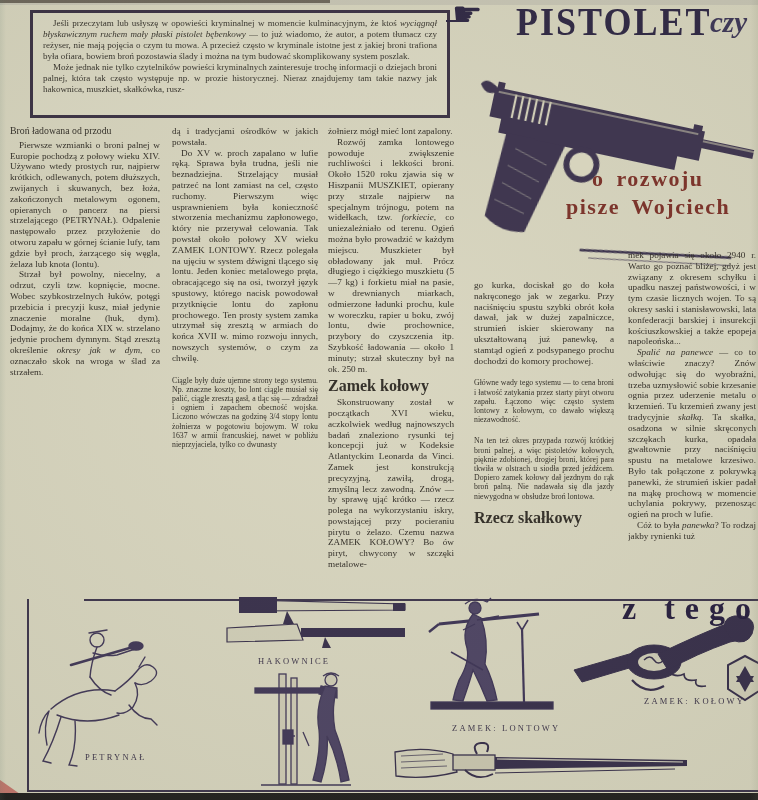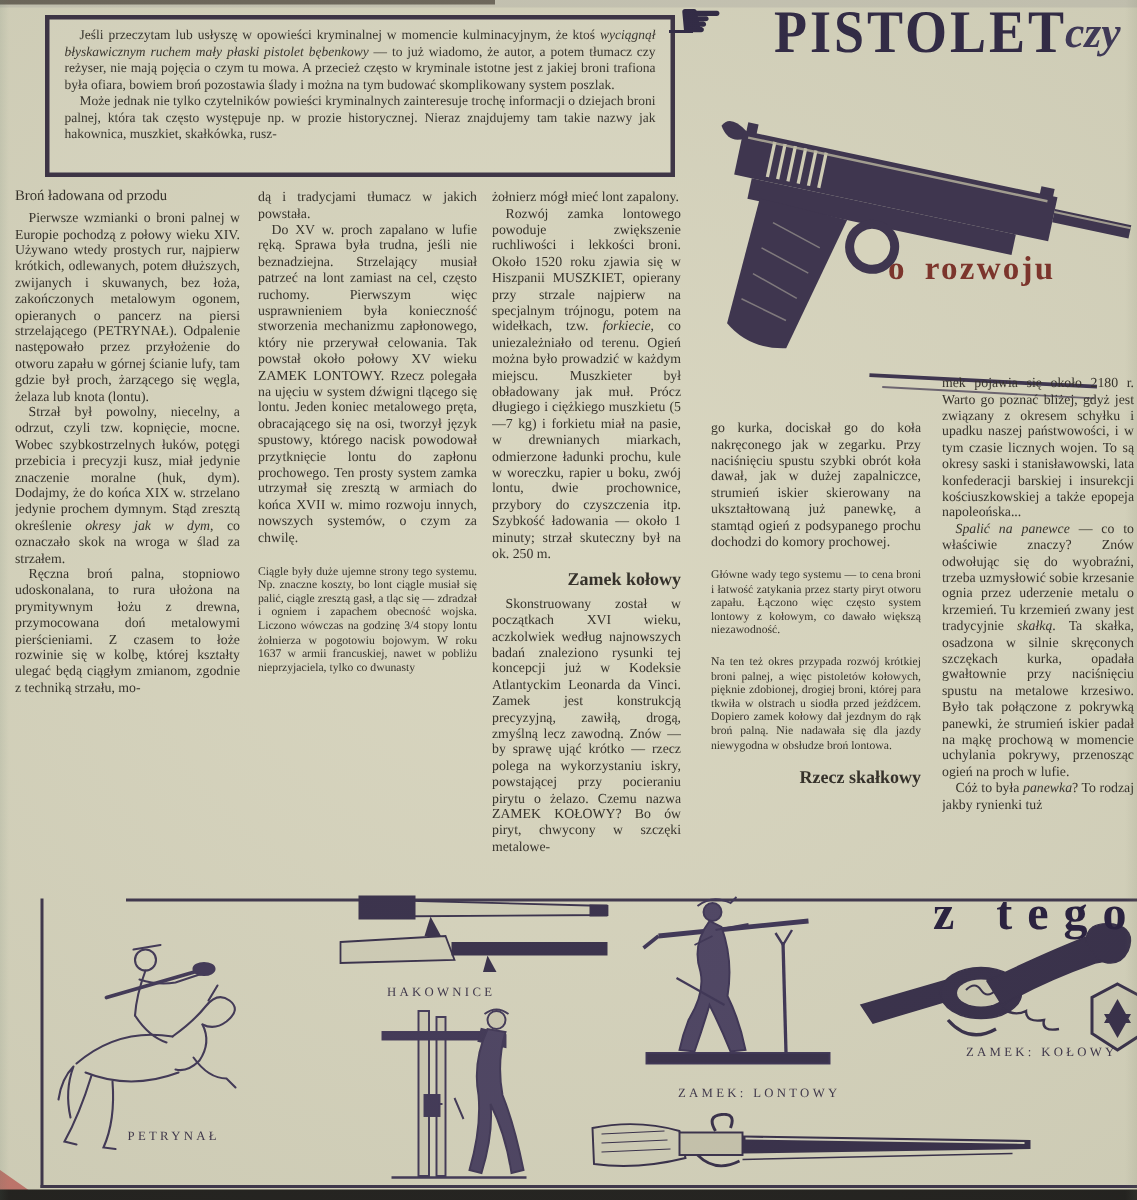--- a/index.html
+++ b/index.html
@@ -51,21 +51,21 @@
     top:126px; font-size:9.2px; line-height:10.8px; text-align:justify;
     color:#36322b; overflow:hidden; height:472px; z-index:2;
   }
   #col1{left:10px; width:150px;}
   #col2{left:172px; width:146px;}
   #col3{left:328px; width:126px;}
   #col4{left:474px; width:140px; top:280px; height:318px;}
   #col5{left:628px; width:128px; top:250px; height:348px;}
   .blk{margin:0;}
   .blk-h{font-weight:normal; font-size:9.8px; margin-bottom:3px; text-align:left;}
-  .blk-hc{font-weight:bold; font-size:12px; text-align:right; margin:7px 0 5px;}
+  .blk-hc{font-weight:bold; font-size:16px; text-align:left; margin:7px 0 5px;}
   .blk-p{text-indent:9px;}
   .blk-pn{text-indent:0;}
   .blk-ps{font-size:7.8px; line-height:9.2px; margin:12px 0;}
 
   
   .frame-top{left:84px; top:599px; width:674px; height:2px; background:#3a3148;}
   .frame-left{left:27px; top:599px; width:2px; height:193px; background:#3a3148;}
   .frame-bottom{left:27px; top:790px; width:731px; height:2px; background:#3a3148;}
   .bigtext{left:622px; top:590px; font-weight:bold; font-size:32px;
     letter-spacing:10px; color:#2b2340; white-space:nowrap; z-index:3;}
@@ -85,20 +85,21 @@
   <div class="abs ibox">
     <p>Jeśli przeczytam lub usłyszę w opowieści kryminalnej w momencie kulminacyjnym, że ktoś <i>wyciągnął błyskawicznym ruchem mały płaski pistolet bębenkowy</i> — to już wiadomo, że autor, a potem tłumacz czy reżyser, nie mają pojęcia o czym tu mowa. A przecież często w kryminale istotne jest z jakiej broni trafiona była ofiara, bowiem broń pozostawia ślady i można na tym budować skomplikowany system poszlak.</p>
     <p>Może jednak nie tylko czytelników powieści kryminalnych zainteresuje trochę informacji o dziejach broni palnej, która tak często występuje np. w prozie historycznej. Nieraz znajdujemy tam takie nazwy jak hakownica, muszkiet, skałkówka, rusz-</p>
   </div>
 
   <div class="abs lead-line"></div>
   <div class="abs manicule">☛</div>
   <div class="abs title">PISTOLET</div>
   <div class="abs title-suffix">czy</div>
   <div class="abs byline byline1">o rozwoju</div>
+  <div class="abs byline byline2">pisze Wojciech</div>
 
   <svg class="abs" style="left:468px;top:36px;z-index:1" width="290" height="232" viewBox="0 0 290 232">
     <g transform="rotate(12 40 70)" opacity="0.93">
       <path d="M26,54 q-13,-9 -17,0 q7,11 17,5 z" fill="#342b47"></path>
       <rect x="26" y="48" width="7" height="8" fill="#342b47"></rect>
       <rect x="226" y="49" width="9" height="7" fill="#342b47"></rect>
       <rect x="24" y="54" width="214" height="30" fill="#342b47"></rect>
       <line x1="46" y1="57" x2="46" y2="81" stroke="#cfccb5" stroke-width="2.2"></line>
       <line x1="53" y1="57" x2="53" y2="81" stroke="#cfccb5" stroke-width="2.2"></line>
       <line x1="60" y1="57" x2="60" y2="81" stroke="#cfccb5" stroke-width="2.2"></line>
@@ -117,41 +118,40 @@
       <line x1="46" y1="164" x2="78" y2="172" stroke="#cfccb5" stroke-width="1" opacity=".45"></line>
       <path d="M140,196 L290,172" stroke="#342b47" stroke-width="2.5" fill="none"></path>
       <path d="M150,202 L290,180" stroke="#342b47" stroke-width="1.2" fill="none" opacity=".7"></path>
     </g>
   </svg>
 
   <div id="col1" class="abs col">
       <div class="blk blk-h">Broń ładowana od przodu</div>
       <div class="blk blk-p">Pierwsze wzmianki o broni palnej w Europie pochodzą z połowy wieku XIV. Używano wtedy prostych rur, najpierw krótkich, odlewanych, potem dłuższych, zwijanych i skuwanych, bez łoża, zakończonych metalowym ogonem, opieranych o pancerz na piersi strzelającego (PETRYNAŁ). Odpalenie następowało przez przyłożenie do otworu zapału w górnej ścianie lufy, tam gdzie był proch, żarzącego się węgla, żelaza lub knota (lontu).</div>
       <div class="blk blk-p">Strzał był powolny, niecelny, a odrzut, czyli tzw. kopnięcie, mocne. Wobec szybkostrzelnych łuków, potęgi przebicia i precyzji kusz, miał jedynie znaczenie moralne (huk, dym). Dodajmy, że do końca XIX w. strzelano jedynie prochem dymnym. Stąd zresztą określenie <i>okresy jak w dym</i>, co oznaczało skok na wroga w ślad za strzałem.</div>
-      <div class="blk blk-p">Ręczna broń palna, stopniowo udoskonalana, to rura ułożona na prymitywnym łożu z drewna, przymocowana doń metalowymi pierścieniami. Z czasem to łoże rozwinie się w kolbę, której kształty ulegać będą ciągłym zmianom, zgodnie z techniką strzału, mo-</div>
     </div>
   <div id="col2" class="abs col">
-      <div class="blk blk-pn">dą i tradycjami tłumacz w jakich powstała.</div>
+      <div class="blk blk-pn">dą i tradycjami ośrodków w jakich powstała.</div>
       <div class="blk blk-p">Do XV w. proch zapalano w lufie ręką. Sprawa była trudna, jeśli nie beznadziejna. Strzelający musiał patrzeć na lont zamiast na cel, często ruchomy. Pierwszym więc usprawnieniem była konieczność stworzenia mechanizmu zapłonowego, który nie przerywał celowania. Tak powstał około połowy XV wieku ZAMEK LONTOWY. Rzecz polegała na ujęciu w system dźwigni tlącego się lontu. Jeden koniec metalowego pręta, obracającego się na osi, tworzył język spustowy, którego nacisk powodował przytknięcie lontu do zapłonu prochowego. Ten prosty system zamka utrzymał się zresztą w armiach do końca XVII w. mimo rozwoju innych, nowszych systemów, o czym za chwilę.</div>
       <div class="blk blk-ps">Ciągle były duże ujemne strony tego systemu. Np. znaczne koszty, bo lont ciągle musiał się palić, ciągle zresztą gasł, a tląc się — zdradzał i ogniem i zapachem obecność wojska. Liczono wówczas na godzinę 3/4 stopy lontu żołnierza w pogotowiu bojowym. W roku 1637 w armii francuskiej, nawet w pobliżu nieprzyjaciela, tylko co dwunasty</div>
     </div>
   <div id="col3" class="abs col">
       <div class="blk blk-pn">żołnierz mógł mieć lont zapalony.</div>
       <div class="blk blk-p">Rozwój zamka lontowego powoduje zwiększenie ruchliwości i lekkości broni. Około 1520 roku zjawia się w Hiszpanii MUSZKIET, opierany przy strzale najpierw na specjalnym trójnogu, potem na widełkach, tzw. <i>forkiecie</i>, co uniezależniało od terenu. Ogień można było prowadzić w każdym miejscu. Muszkieter był obładowany jak muł. Prócz długiego i ciężkiego muszkietu (5—7 kg) i forkietu miał na pasie, w drewnianych miarkach, odmierzone ładunki prochu, kule w woreczku, rapier u boku, zwój lontu, dwie prochownice, przybory do czyszczenia itp. Szybkość ładowania — około 1 minuty; strzał skuteczny był na ok. 250 m.</div>
       <div class="blk blk-hc">Zamek kołowy</div>
       <div class="blk blk-p">Skonstruowany został w początkach XVI wieku, aczkolwiek według najnowszych badań znaleziono rysunki tej koncepcji już w Kodeksie Atlantyckim Leonarda da Vinci. Zamek jest konstrukcją precyzyjną, zawiłą, drogą, zmyślną lecz zawodną. Znów — by sprawę ująć krótko — rzecz polega na wykorzystaniu iskry, powstającej przy pocieraniu pirytu o żelazo. Czemu nazwa ZAMEK KOŁOWY? Bo ów piryt, chwycony w szczęki metalowe-</div>
     </div>
   <div id="col4" class="abs col">
       <div class="blk blk-pn">go kurka, dociskał go do koła nakręconego jak w zegarku. Przy naciśnięciu spustu szybki obrót koła dawał, jak w dużej zapalniczce, strumień iskier skierowany na ukształtowaną już panewkę, a stamtąd ogień z podsypanego prochu dochodzi do komory prochowej.</div>
       <div class="blk blk-ps">Główne wady tego systemu — to cena broni i łatwość zatykania przez starty piryt otworu zapału. Łączono więc często system lontowy z kołowym, co dawało większą niezawodność.</div>
       <div class="blk blk-ps">Na ten też okres przypada rozwój krótkiej broni palnej, a więc pistoletów kołowych, pięknie zdobionej, drogiej broni, której para tkwiła w olstrach u siodła przed jeźdźcem. Dopiero zamek kołowy dał jezdnym do rąk broń palną. Nie nadawała się dla jazdy niewygodna w obsłudze broń lontowa.</div>
       <div class="blk blk-hc">Rzecz skałkowy</div>
     </div>
   <div id="col5" class="abs col">
-      <div class="blk blk-pn">mek pojawia się około 2180 r. Warto go poznać bliżej, gdyż jest związany z okresem schyłku i upadku naszej państwowości, i w tym czasie licznych wojen. To są okresy saski i stanisławowski, lata konfederacji barskiej i insurekcji kościuszkowskiej a także epopeja napoleońska...</div>
+      <div class="blk blk-pn">mek pojawia się około 2940 r. Warto go poznać bliżej, gdyż jest związany z okresem schyłku i upadku naszej państwowości, i w tym czasie licznych wojen. To są okresy saski i stanisławowski, lata konfederacji barskiej i insurekcji kościuszkowskiej a także epopeja napoleońska...</div>
       <div class="blk blk-p"><i>Spalić na panewce</i> — co to właściwie znaczy? Znów odwołując się do wyobraźni, trzeba uzmysłowić sobie krzesanie ognia przez uderzenie metalu o krzemień. Tu krzemień zwany jest tradycyjnie <i>skałką</i>. Ta skałka, osadzona w silnie skręconych szczękach kurka, opadała gwałtownie przy naciśnięciu spustu na metalowe krzesiwo. Było tak połączone z pokrywką panewki, że strumień iskier padał na mąkę prochową w momencie uchylania pokrywy, przenosząc ogień na proch w lufie.</div>
       <div class="blk blk-p">Cóż to była <i>panewka</i>? To rodzaj jakby rynienki tuż</div>
     </div>
 
   <div class="abs frame-top"></div>
   <div class="abs frame-left"></div>
   <div class="abs frame-bottom"></div>
   <div class="abs bigtext">z tego</div>
 
   <svg class="abs" style="left:35px;top:615px" width="150" height="155" viewBox="0 0 150 155">

